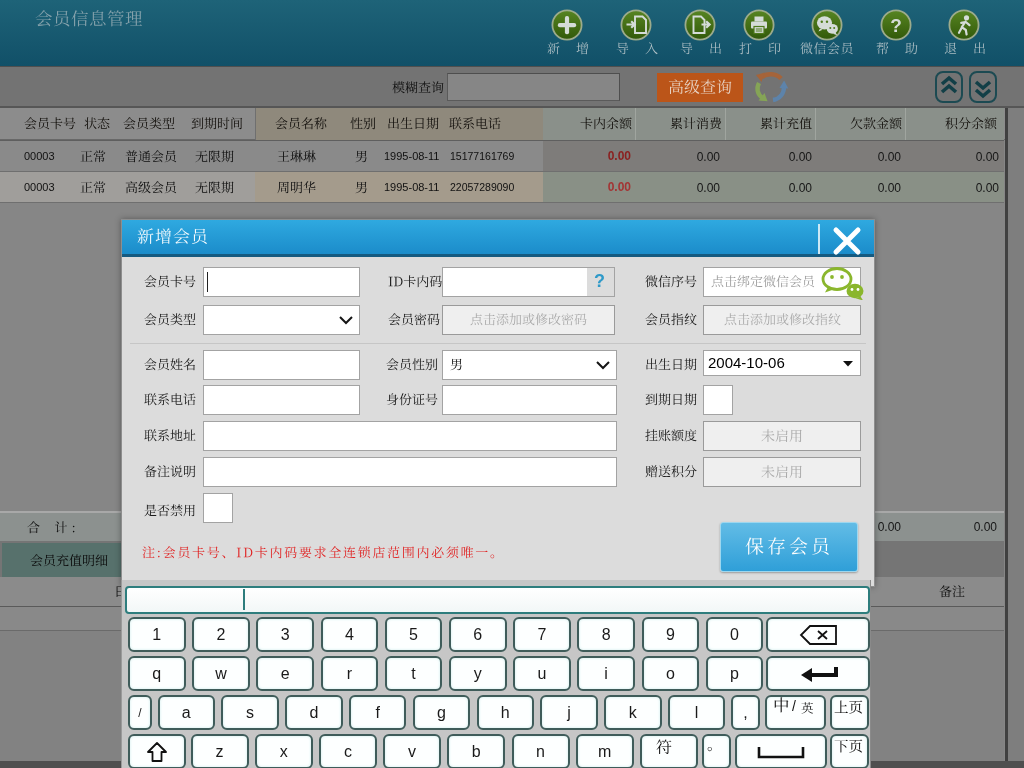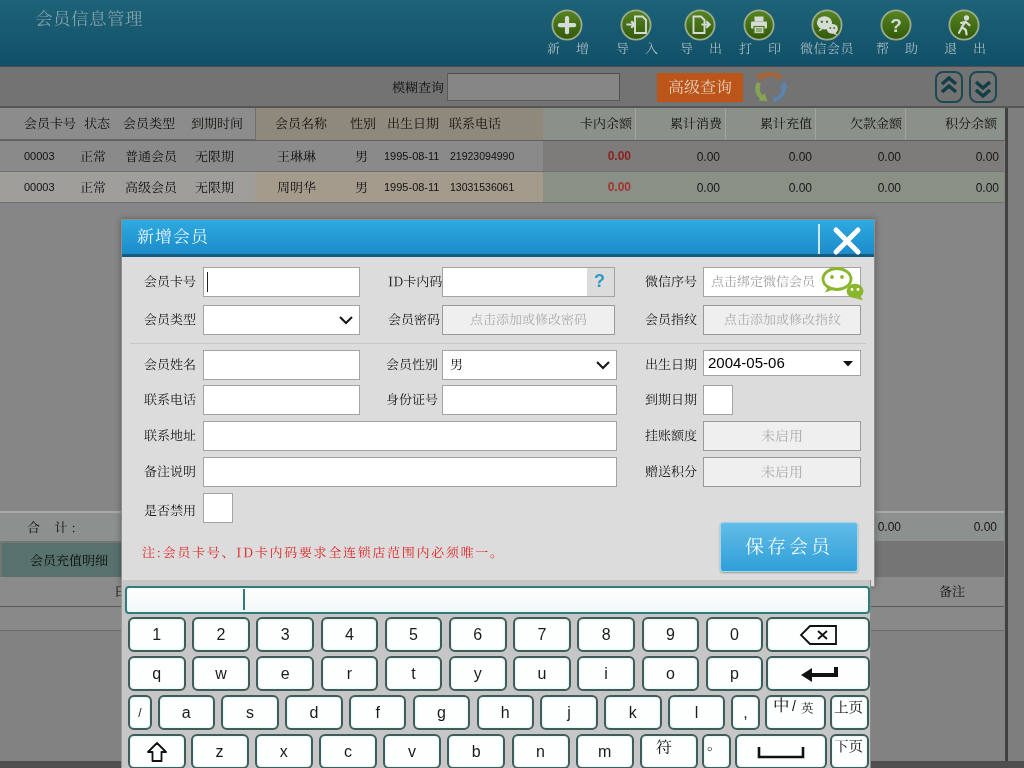--- a/index.html
+++ b/index.html
@@ -283,21 +283,21 @@
   </svg>
 <svg style="position:absolute;left:277px;top:150px;overflow:visible" width="39" height="16" fill="#111" xmlns="http://www.w3.org/2000/svg">
     <path transform="translate(0.0,11.2) scale(0.01300)" d="M49 2 58 30H928C942 30 952 26 955 15C918 -18 859 -63 859 -63L807 2H534V-368H845C859 -368 869 -373 871 -384C836 -416 780 -460 780 -460L729 -398H534V-718H881C896 -718 905 -723 907 -734C872 -767 813 -812 813 -812L761 -748H93L101 -718H465V-398H136L144 -368H465V2Z"></path>
     <path transform="translate(13.0,11.2) scale(0.01300)" d="M727 -834V-593H616C589 -620 557 -647 557 -647L516 -593H505V-795C530 -799 538 -809 541 -824L441 -835V-593H295L303 -564H428C399 -381 341 -203 241 -66L256 -54C339 -141 399 -243 441 -355V76H454C478 76 505 60 505 50V-457C535 -419 566 -365 574 -322C633 -275 685 -396 505 -482V-564H604C611 -564 617 -565 621 -567L622 -564H708C686 -380 640 -212 540 -76L553 -63C636 -150 691 -247 727 -355V77H741C764 77 792 60 792 50V-490C818 -334 864 -180 937 -85C943 -114 958 -137 986 -149L988 -159C898 -244 834 -406 805 -564H942C955 -564 964 -568 967 -579C937 -610 888 -652 888 -652L843 -593H792V-795C817 -799 825 -809 828 -824ZM23 -113 63 -34C72 -39 79 -52 79 -63C185 -138 273 -214 338 -273L330 -286C297 -264 262 -243 229 -222V-436H339C353 -436 363 -441 365 -452C338 -481 292 -521 292 -521L252 -465H229V-704H347C361 -704 371 -709 373 -720C343 -750 293 -791 293 -791L250 -733H44L52 -704H166V-465H47L55 -436H166V-186C109 -154 58 -128 23 -113Z"></path>
     <path transform="translate(26.0,11.2) scale(0.01300)" d="M727 -834V-593H616C589 -620 557 -647 557 -647L516 -593H505V-795C530 -799 538 -809 541 -824L441 -835V-593H295L303 -564H428C399 -381 341 -203 241 -66L256 -54C339 -141 399 -243 441 -355V76H454C478 76 505 60 505 50V-457C535 -419 566 -365 574 -322C633 -275 685 -396 505 -482V-564H604C611 -564 617 -565 621 -567L622 -564H708C686 -380 640 -212 540 -76L553 -63C636 -150 691 -247 727 -355V77H741C764 77 792 60 792 50V-490C818 -334 864 -180 937 -85C943 -114 958 -137 986 -149L988 -159C898 -244 834 -406 805 -564H942C955 -564 964 -568 967 -579C937 -610 888 -652 888 -652L843 -593H792V-795C817 -799 825 -809 828 -824ZM23 -113 63 -34C72 -39 79 -52 79 -63C185 -138 273 -214 338 -273L330 -286C297 -264 262 -243 229 -222V-436H339C353 -436 363 -441 365 -452C338 -481 292 -521 292 -521L252 -465H229V-704H347C361 -704 371 -709 373 -720C343 -750 293 -791 293 -791L250 -733H44L52 -704H166V-465H47L55 -436H166V-186C109 -154 58 -128 23 -113Z"></path>
   </svg>
 <svg style="position:absolute;left:355px;top:150px;overflow:visible" width="13" height="16" fill="#111" xmlns="http://www.w3.org/2000/svg">
     <path transform="translate(0.0,11.2) scale(0.01300)" d="M448 -408C447 -360 444 -315 434 -272H68L77 -243H427C389 -107 287 -1 44 64L51 78C344 21 457 -92 500 -243H804C790 -130 764 -34 736 -13C725 -4 714 -2 694 -2C670 -2 575 -11 523 -15L522 2C569 8 622 19 639 30C656 41 660 59 660 78C707 78 748 67 775 46C822 12 855 -102 871 -234C892 -236 903 -242 910 -249L835 -311L797 -272H507C514 -303 518 -335 521 -368C541 -370 555 -378 557 -395ZM464 -581V-441H231V-581ZM464 -610H231V-742H464ZM528 -581H767V-441H528ZM528 -610V-742H767V-610ZM166 -771V-354H177C204 -354 231 -369 231 -376V-412H767V-364H777C798 -364 832 -378 833 -384V-730C852 -734 868 -742 875 -750L794 -812L757 -771H238L166 -804Z"></path>
   </svg>
 <div style="position:absolute;left:384px;top:151px;font:normal 11px &quot;Liberation Sans&quot;, sans-serif;color:#111;line-height:1;white-space:nowrap;">1995-08-11</div>
-<div style="position:absolute;left:450px;top:151px;font:normal 10.5px &quot;Liberation Sans&quot;, sans-serif;color:#111;line-height:1;white-space:nowrap;">21923094990</div>
+<div style="position:absolute;left:450px;top:151px;font:normal 10.5px &quot;Liberation Sans&quot;, sans-serif;color:#111;line-height:1;white-space:nowrap;">15177161769</div>
 <div style="position:absolute;right:393px;top:150px;font:bold 12px &quot;Liberation Sans&quot;, sans-serif;color:#8b1f1f;line-height:1;white-space:nowrap;">0.00</div>
 <div style="position:absolute;right:304px;top:151px;font:normal 12px &quot;Liberation Sans&quot;, sans-serif;color:#161616;line-height:1;white-space:nowrap;">0.00</div>
 <div style="position:absolute;right:212px;top:151px;font:normal 12px &quot;Liberation Sans&quot;, sans-serif;color:#161616;line-height:1;white-space:nowrap;">0.00</div>
 <div style="position:absolute;right:123px;top:151px;font:normal 12px &quot;Liberation Sans&quot;, sans-serif;color:#161616;line-height:1;white-space:nowrap;">0.00</div>
 <div style="position:absolute;right:25px;top:151px;font:normal 12px &quot;Liberation Sans&quot;, sans-serif;color:#161616;line-height:1;white-space:nowrap;">0.00</div>
 <div style="position:absolute;left:0px;top:172px;width:255px;height:30px;background:#a09e9b;"></div>
 <div style="position:absolute;left:255px;top:172px;width:288px;height:30px;background:#a49b8c;"></div>
 <div style="position:absolute;left:543px;top:172px;width:461px;height:30px;background:#899086;"></div>
 <div style="position:absolute;left:0px;top:202px;width:1004px;height:1px;background:#6f6f6f;"></div>
 <div style="position:absolute;left:24px;top:182px;font:normal 11px &quot;Liberation Sans&quot;, sans-serif;color:#111;line-height:1;white-space:nowrap;">00003</div>
@@ -318,21 +318,21 @@
   </svg>
 <svg style="position:absolute;left:277px;top:181px;overflow:visible" width="39" height="16" fill="#111" xmlns="http://www.w3.org/2000/svg">
     <path transform="translate(0.0,11.2) scale(0.01300)" d="M160 -762V-469C160 -279 147 -86 38 66L53 77C211 -73 224 -293 224 -470V-733H798V-29C798 -13 793 -6 773 -6C752 -6 647 -14 647 -14V2C693 8 720 15 735 27C748 37 754 55 757 76C852 67 863 32 863 -21V-716C888 -720 906 -730 915 -739L822 -809L786 -762H236L160 -796ZM462 -705V-597H285L293 -567H462V-447H264L272 -419H727C740 -419 750 -424 752 -434C722 -462 674 -500 674 -500L631 -447H524V-567H703C717 -567 726 -572 729 -583C700 -610 654 -643 654 -643L615 -597H524V-673C544 -676 551 -684 553 -696ZM325 -324V-31H335C361 -31 387 -45 387 -51V-107H617V-52H626C647 -52 678 -67 679 -74V-288C696 -291 708 -298 714 -303L642 -360L609 -324H392L325 -355ZM387 -136V-295H617V-136Z"></path>
     <path transform="translate(13.0,11.2) scale(0.01300)" d="M837 -745V-545H580V-745ZM516 -774V-454C516 -245 482 -70 301 68L315 80C480 -13 544 -143 567 -281H837V-28C837 -10 831 -4 810 -4C785 -4 661 -13 661 -13V3C714 10 744 18 761 29C777 40 784 57 788 78C890 67 901 32 901 -20V-732C921 -736 938 -744 945 -753L860 -816L827 -774H591L516 -807ZM837 -516V-310H572C578 -358 580 -407 580 -455V-516ZM143 -728H331V-504H143ZM80 -758V-93H90C122 -93 143 -111 143 -116V-213H331V-133H340C363 -133 393 -150 394 -157V-715C414 -720 431 -728 437 -736L357 -798L321 -758H155L80 -789ZM143 -475H331V-243H143Z"></path>
     <path transform="translate(26.0,11.2) scale(0.01300)" d="M652 -825 555 -836V-573C484 -533 409 -497 336 -469L345 -455C416 -474 487 -498 555 -527V-411C555 -360 573 -343 654 -343H764C923 -343 957 -351 957 -382C957 -395 951 -402 928 -410L925 -543H913C901 -485 889 -430 881 -414C877 -405 872 -403 861 -402C847 -401 811 -400 766 -400H666C625 -400 620 -405 620 -423V-555C725 -603 817 -659 881 -711C901 -702 911 -705 919 -714L837 -777C785 -723 708 -665 620 -611V-800C641 -803 651 -813 652 -825ZM881 -273 836 -215H532V-327C557 -330 566 -339 568 -353L465 -364V-215H39L48 -185H465V79H478C504 79 532 65 532 58V-185H938C951 -185 960 -190 963 -201C933 -232 881 -273 881 -273ZM420 -799 318 -840C267 -731 160 -577 49 -477L61 -465C122 -503 181 -552 233 -604V-311H245C271 -311 297 -326 299 -332V-641C315 -644 326 -650 329 -659L296 -672C331 -712 360 -751 382 -786C407 -783 415 -788 420 -799Z"></path>
   </svg>
 <svg style="position:absolute;left:355px;top:181px;overflow:visible" width="13" height="16" fill="#111" xmlns="http://www.w3.org/2000/svg">
     <path transform="translate(0.0,11.2) scale(0.01300)" d="M448 -408C447 -360 444 -315 434 -272H68L77 -243H427C389 -107 287 -1 44 64L51 78C344 21 457 -92 500 -243H804C790 -130 764 -34 736 -13C725 -4 714 -2 694 -2C670 -2 575 -11 523 -15L522 2C569 8 622 19 639 30C656 41 660 59 660 78C707 78 748 67 775 46C822 12 855 -102 871 -234C892 -236 903 -242 910 -249L835 -311L797 -272H507C514 -303 518 -335 521 -368C541 -370 555 -378 557 -395ZM464 -581V-441H231V-581ZM464 -610H231V-742H464ZM528 -581H767V-441H528ZM528 -610V-742H767V-610ZM166 -771V-354H177C204 -354 231 -369 231 -376V-412H767V-364H777C798 -364 832 -378 833 -384V-730C852 -734 868 -742 875 -750L794 -812L757 -771H238L166 -804Z"></path>
   </svg>
 <div style="position:absolute;left:384px;top:182px;font:normal 11px &quot;Liberation Sans&quot;, sans-serif;color:#111;line-height:1;white-space:nowrap;">1995-08-11</div>
-<div style="position:absolute;left:450px;top:182px;font:normal 10.5px &quot;Liberation Sans&quot;, sans-serif;color:#111;line-height:1;white-space:nowrap;">13031536061</div>
+<div style="position:absolute;left:450px;top:182px;font:normal 10.5px &quot;Liberation Sans&quot;, sans-serif;color:#111;line-height:1;white-space:nowrap;">22057289090</div>
 <div style="position:absolute;right:393px;top:181px;font:bold 12px &quot;Liberation Sans&quot;, sans-serif;color:#a33434;line-height:1;white-space:nowrap;">0.00</div>
 <div style="position:absolute;right:304px;top:182px;font:normal 12px &quot;Liberation Sans&quot;, sans-serif;color:#161616;line-height:1;white-space:nowrap;">0.00</div>
 <div style="position:absolute;right:212px;top:182px;font:normal 12px &quot;Liberation Sans&quot;, sans-serif;color:#161616;line-height:1;white-space:nowrap;">0.00</div>
 <div style="position:absolute;right:123px;top:182px;font:normal 12px &quot;Liberation Sans&quot;, sans-serif;color:#161616;line-height:1;white-space:nowrap;">0.00</div>
 <div style="position:absolute;right:25px;top:182px;font:normal 12px &quot;Liberation Sans&quot;, sans-serif;color:#161616;line-height:1;white-space:nowrap;">0.00</div>
 <div style="position:absolute;left:0px;top:203px;width:1004px;height:308px;background:#868686;"></div>
 <div style="position:absolute;left:1005px;top:108px;width:3px;height:660px;background:#404040;"></div>
 <div style="position:absolute;left:1008px;top:108px;width:16px;height:660px;background:#7e7e7e;"></div>
 <div style="position:absolute;left:0px;top:511px;width:1004px;height:2px;background:#a8a8a8;"></div>
 <div style="position:absolute;left:0px;top:513px;width:1004px;height:28px;background:#8c918f;"></div>
@@ -489,21 +489,21 @@
 <svg style="position:absolute;left:595px;top:360px" width="16" height="12" xmlns="http://www.w3.org/2000/svg">
     <path d="M2 2 l6 6 l6 -6" fill="none" stroke="#151515" stroke-width="2"></path>
   </svg>
 <svg style="position:absolute;left:645px;top:358px;overflow:visible" width="52" height="16" fill="#1c1c1c" xmlns="http://www.w3.org/2000/svg">
     <path transform="translate(0.0,11.2) scale(0.01300)" d="M919 -330 819 -341V-39H529V-426H770V-375H782C806 -375 834 -388 834 -395V-709C858 -712 868 -721 870 -734L770 -745V-456H529V-794C554 -798 562 -807 565 -821L463 -833V-456H229V-712C260 -716 269 -724 271 -736L166 -746V-460C155 -454 144 -446 137 -439L211 -388L236 -426H463V-39H181V-312C211 -316 220 -324 222 -336L117 -346V-44C106 -38 95 -29 88 -22L163 30L188 -10H819V68H831C856 68 883 55 883 47V-304C908 -307 917 -316 919 -330Z"></path>
     <path transform="translate(13.0,11.2) scale(0.01300)" d="M258 -803C210 -624 123 -452 35 -345L49 -335C119 -394 183 -473 238 -567H463V-313H155L163 -284H463V7H42L50 35H935C949 35 958 30 961 20C924 -13 865 -58 865 -58L813 7H531V-284H839C853 -284 863 -289 866 -300C830 -332 772 -377 772 -377L721 -313H531V-567H875C889 -567 899 -571 902 -582C865 -617 809 -658 809 -658L757 -596H531V-797C556 -801 564 -811 567 -825L463 -836V-596H254C281 -644 304 -696 325 -750C347 -749 359 -758 363 -769Z"></path>
     <path transform="translate(26.0,11.2) scale(0.01300)" d="M735 -370V-48H268V-370ZM735 -400H268V-710H735ZM202 -739V70H214C244 70 268 53 268 43V-19H735V65H745C769 65 802 47 803 40V-697C823 -701 839 -709 846 -717L763 -783L725 -739H275L202 -773Z"></path>
     <path transform="translate(39.0,11.2) scale(0.01300)" d="M191 -176C155 -75 95 14 35 65L48 78C123 37 196 -30 247 -119C268 -116 281 -123 286 -134ZM350 -170 339 -162C379 -125 427 -62 438 -12C504 35 555 -102 350 -170ZM391 -826V-682H210V-789C233 -793 241 -802 243 -814L148 -825V-682H52L60 -652H148V-233H33L41 -204H560C573 -204 582 -209 585 -220C557 -248 511 -288 511 -288L471 -233H454V-652H550C564 -652 572 -657 574 -668C550 -695 506 -732 506 -732L470 -682H454V-787C479 -791 488 -801 490 -815ZM210 -652H391V-539H210ZM210 -233V-361H391V-233ZM210 -510H391V-390H210ZM856 -746V-557H668V-746ZM605 -775V-429C605 -240 588 -67 462 65L477 76C609 -22 651 -158 663 -299H856V-28C856 -12 850 -6 832 -6C812 -6 713 -13 713 -13V3C756 9 781 16 796 27C809 37 815 55 817 76C909 66 919 33 919 -20V-734C939 -737 956 -746 962 -754L879 -817L846 -775H680L605 -808ZM856 -527V-327H665C667 -361 668 -396 668 -430V-527Z"></path>
   </svg>
 <div style="position:absolute;left:703px;top:350px;width:158px;height:26px;background:#fff;border:1px solid #a3a3a3;"></div>
-<div style="position:absolute;left:708px;top:355px;font:normal 15px &quot;Liberation Sans&quot;, sans-serif;color:#000;line-height:1;white-space:nowrap;">2004-05-06</div>
+<div style="position:absolute;left:708px;top:355px;font:normal 15px &quot;Liberation Sans&quot;, sans-serif;color:#000;line-height:1;white-space:nowrap;">2004-10-06</div>
 <svg style="position:absolute;left:842px;top:359px" width="12" height="9" xmlns="http://www.w3.org/2000/svg">
     <path d="M1 2 l5 5.5 l5 -5.5 z" fill="#111"></path>
   </svg>
 <svg style="position:absolute;left:144px;top:393px;overflow:visible" width="52" height="16" fill="#1c1c1c" xmlns="http://www.w3.org/2000/svg">
     <path transform="translate(0.0,11.2) scale(0.01300)" d="M509 -833 497 -826C533 -783 573 -711 577 -654C638 -601 698 -740 509 -833ZM318 -369H166V-546H318ZM318 -339V-200L166 -160V-339ZM318 -575H166V-738H318ZM30 -127 62 -46C71 -49 80 -59 83 -71C171 -103 250 -133 318 -160V77H328C360 77 379 61 380 56V-185L504 -235L499 -251L380 -218V-738H468C482 -738 491 -743 494 -754C461 -784 408 -824 408 -824L363 -767H29L37 -738H105V-144ZM885 -428 837 -367H706L708 -422V-591H918C932 -591 942 -596 945 -607C912 -638 859 -679 859 -679L812 -621H735C782 -673 829 -739 856 -789C877 -788 889 -797 893 -808L786 -837C769 -772 740 -684 709 -621H453L461 -591H644V-422L643 -367H412L420 -338H640C628 -197 575 -55 397 65L409 79C632 -30 690 -190 704 -339C737 -149 799 -9 915 74C924 41 945 20 971 15L972 4C851 -53 765 -186 724 -338H946C960 -338 970 -343 973 -354C939 -385 885 -428 885 -428Z"></path>
     <path transform="translate(13.0,11.2) scale(0.01300)" d="M376 -176 288 -224C241 -142 142 -30 49 40L59 53C171 -4 279 -95 339 -167C361 -162 369 -166 376 -176ZM631 -215 621 -205C706 -148 820 -48 855 31C939 78 965 -103 631 -215ZM651 -456 641 -445C683 -421 731 -387 772 -348C541 -335 326 -322 199 -318C400 -395 632 -514 749 -594C770 -585 787 -591 793 -598L716 -664C678 -630 620 -588 554 -544C430 -538 313 -531 235 -529C332 -574 438 -637 499 -685C520 -679 535 -686 540 -695L484 -728C608 -740 723 -755 817 -770C842 -758 861 -759 871 -767L797 -841C631 -796 320 -743 73 -721L76 -702C193 -705 317 -713 436 -724C377 -665 270 -578 184 -540C175 -537 158 -534 158 -534L200 -452C207 -455 213 -461 218 -472C327 -486 429 -502 508 -515C394 -444 261 -373 152 -331C139 -327 115 -325 115 -325L157 -241C165 -244 172 -251 178 -262L465 -291V-14C465 -1 460 4 443 4C423 4 326 -3 326 -3V12C371 18 395 26 409 36C421 47 427 62 429 81C518 73 532 38 532 -12V-298C632 -309 720 -319 793 -328C823 -298 847 -266 860 -237C942 -196 962 -375 651 -456Z"></path>
     <path transform="translate(26.0,11.2) scale(0.01300)" d="M437 -451H192V-638H437ZM437 -421V-245H192V-421ZM503 -451V-638H764V-451ZM503 -421H764V-245H503ZM192 -168V-215H437V-42C437 30 470 51 571 51H714C922 51 967 41 967 4C967 -10 959 -18 933 -26L930 -180H917C902 -108 888 -48 879 -31C872 -22 867 -19 851 -17C830 -14 783 -13 716 -13H575C514 -13 503 -25 503 -57V-215H764V-157H774C796 -157 829 -173 830 -179V-627C850 -631 866 -638 873 -646L792 -709L754 -668H503V-801C528 -805 538 -815 539 -829L437 -841V-668H199L127 -701V-145H138C166 -145 192 -161 192 -168Z"></path>
     <path transform="translate(39.0,11.2) scale(0.01300)" d="M110 -835 100 -827C145 -780 207 -703 225 -645C295 -599 340 -744 110 -835ZM231 -531C250 -535 264 -542 268 -549L202 -604L170 -569H37L46 -539H168V-100C168 -82 164 -75 132 -59L177 22C186 17 198 5 203 -13C275 -87 340 -161 373 -199L364 -211L231 -113ZM884 -585 837 -525H667V-726C736 -737 800 -749 852 -762C875 -751 894 -752 903 -760L827 -832C722 -788 520 -736 352 -713L356 -695C437 -698 522 -706 603 -717V-525H319L327 -496H603V-312H469L401 -343V80H411C438 80 464 65 464 58V6H812V71H821C843 71 875 56 876 51V-270C896 -274 913 -282 920 -290L838 -353L802 -312H667V-496H945C958 -496 968 -501 970 -512C938 -543 884 -585 884 -585ZM812 -282V-24H464V-282Z"></path>
   </svg>
 <div style="position:absolute;left:203px;top:385px;width:157px;height:30px;background:#fff;border:1px solid #a3a3a3;"></div>

